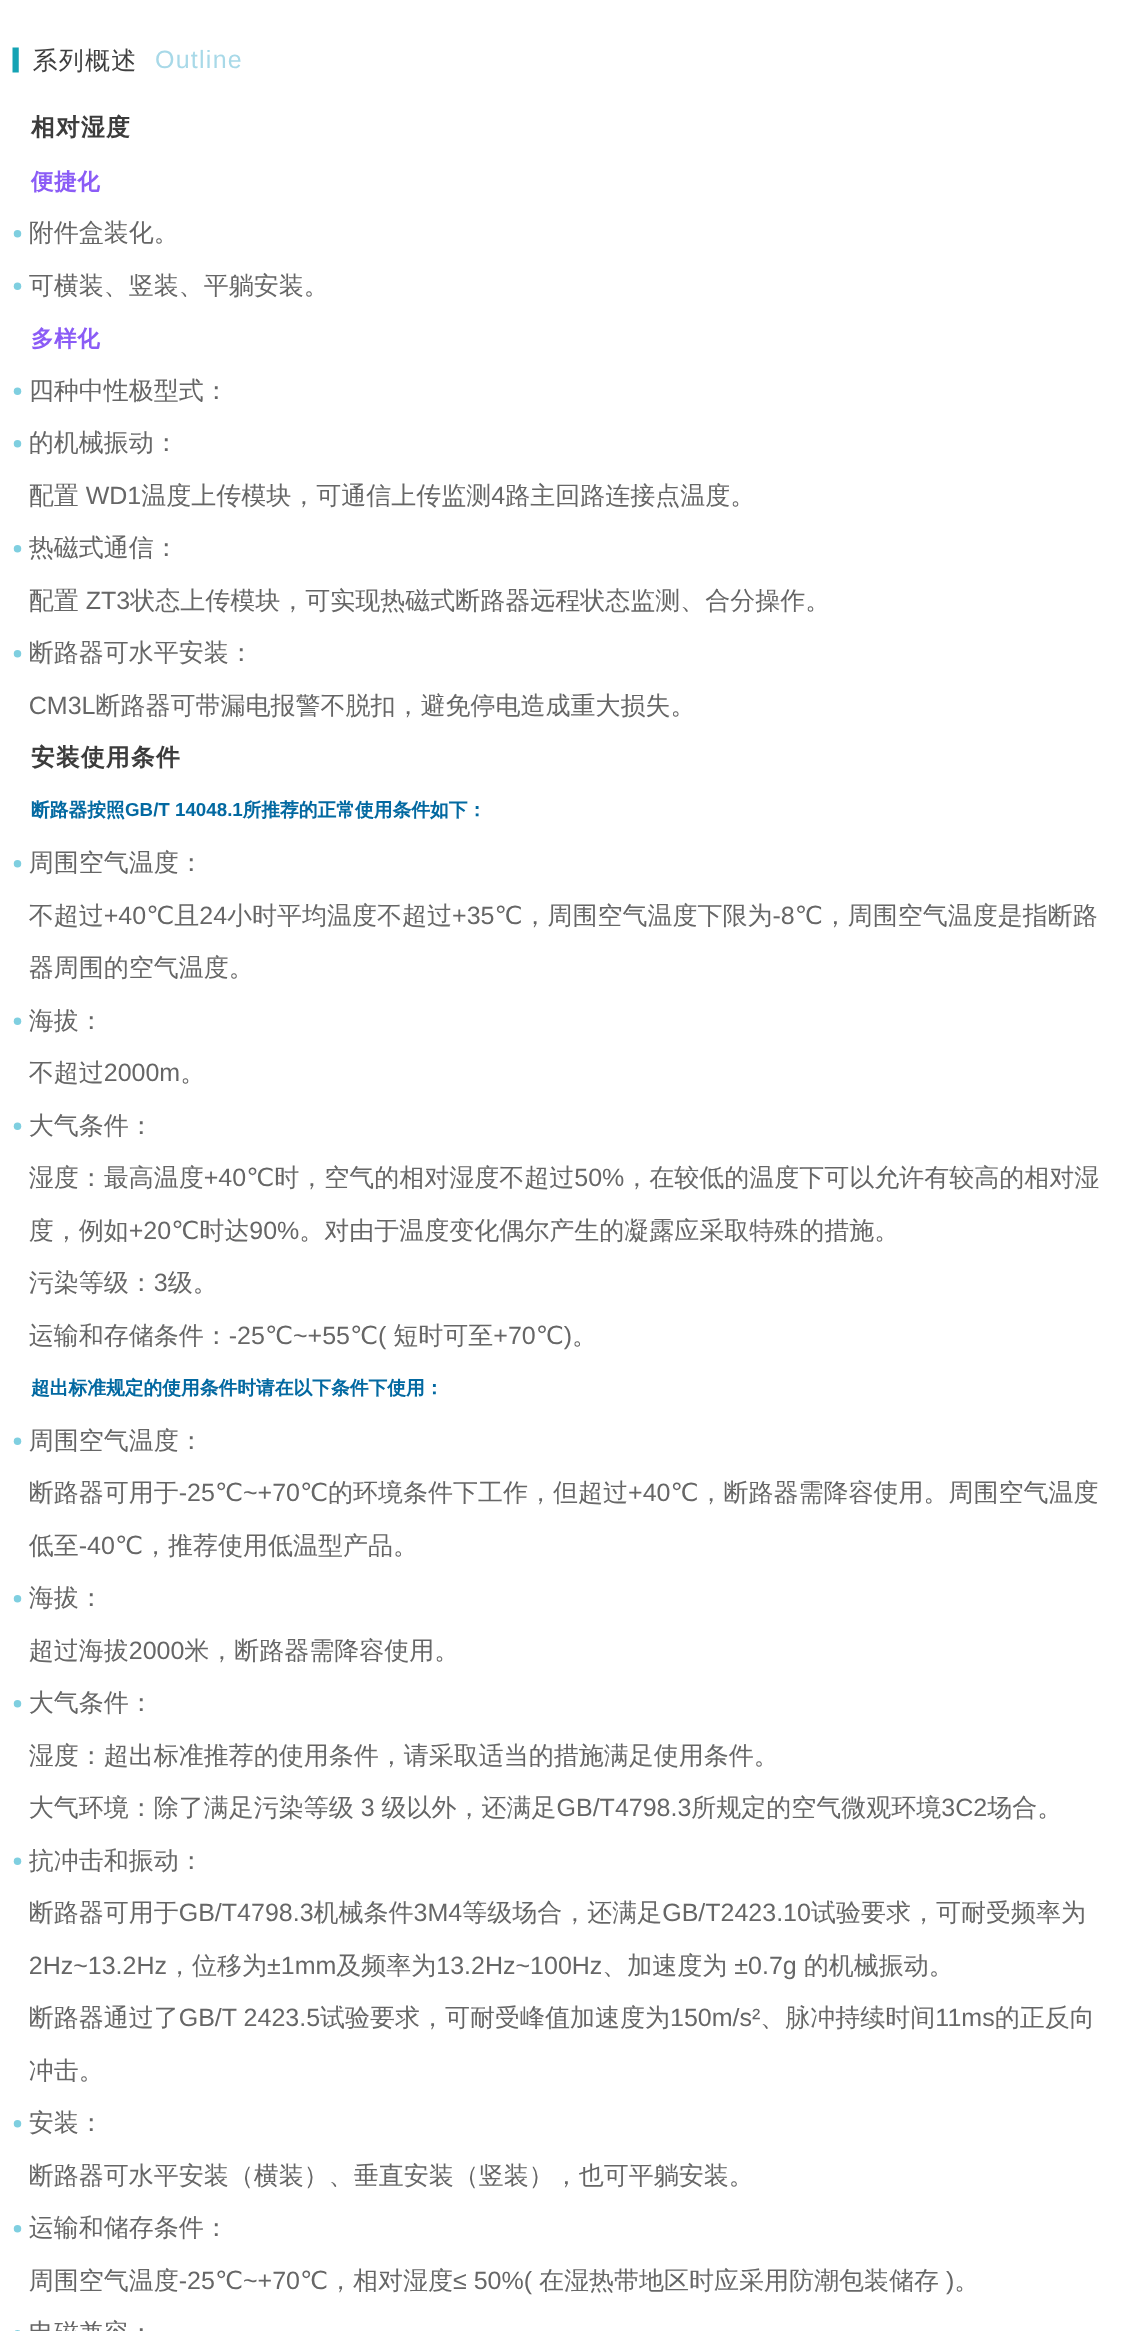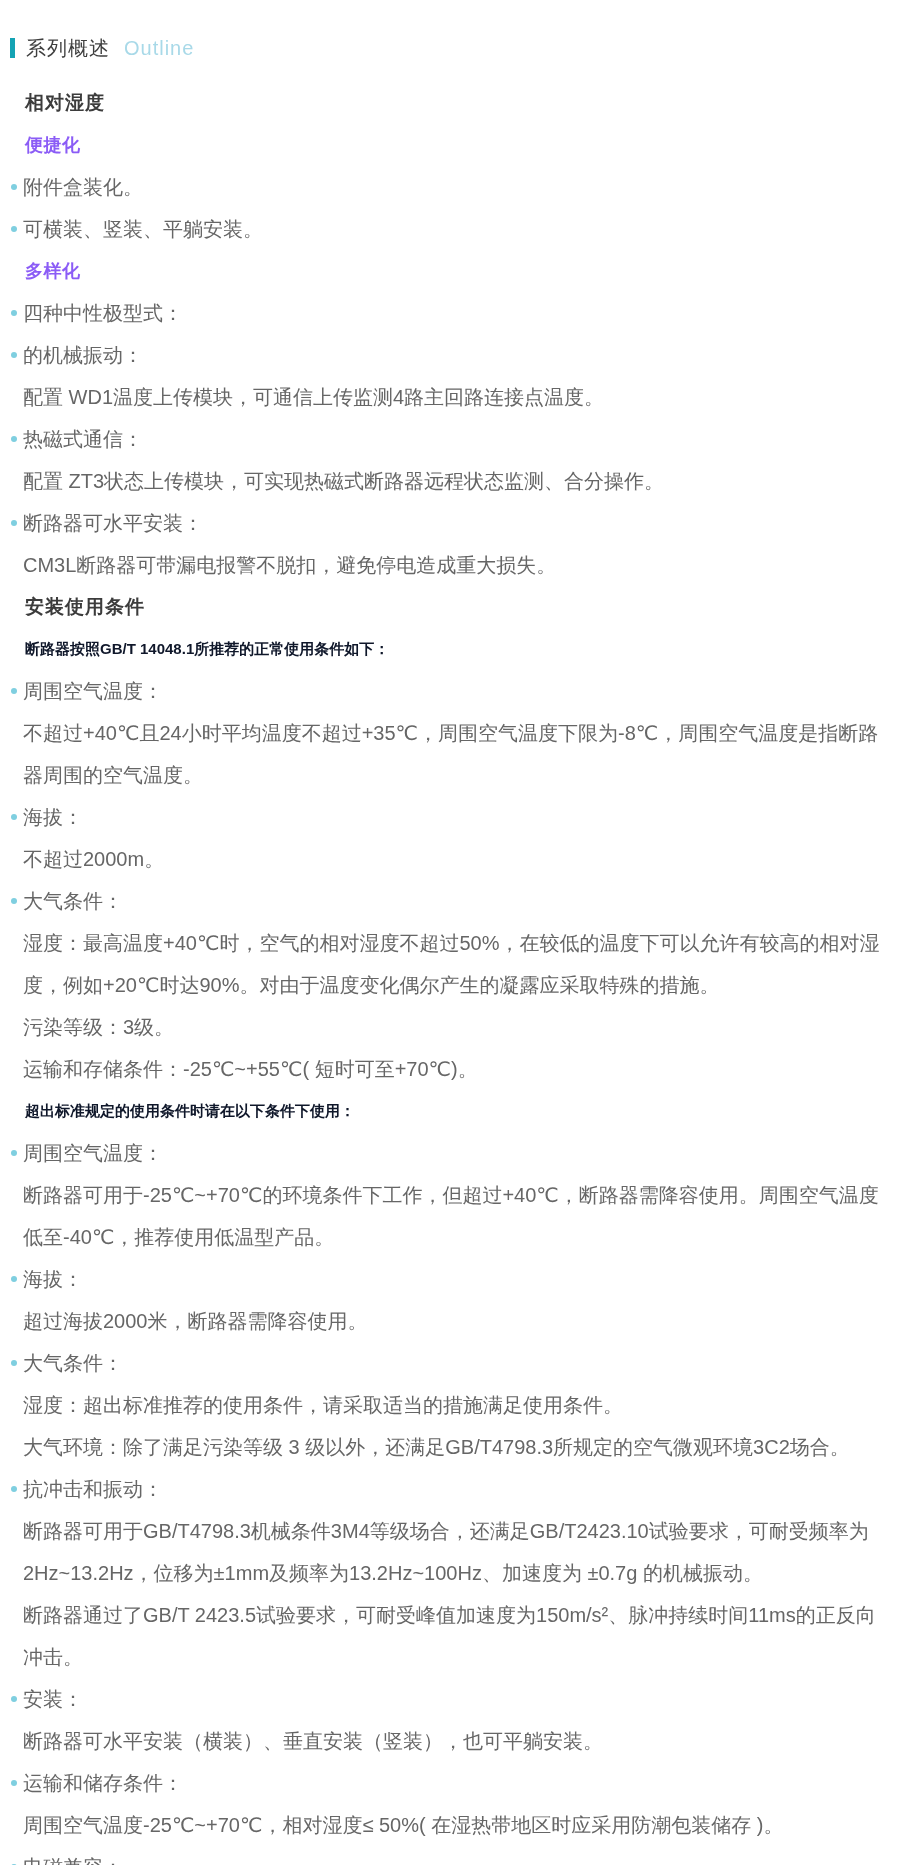--- a/index.html
+++ b/index.html
@@ -12,21 +12,21 @@
   .doc { padding:36px 20px 0 10px; box-sizing:border-box; width:900px; }
 
   .sec-header { display:flex; align-items:center; height:24px; margin-bottom:22px; }
   .sec-bar { width:5px; height:20px; background:var(--accent,#14a3b4); margin-right:11px; }
   .sec-title-zh { font-size:20px; color:#3f3f3f; letter-spacing:1px; }
   .sec-title-en { font-size:20px; color:var(--title-en,#a8d9e8); margin-left:14px; letter-spacing:1px; }
 
   .block { line-height:42px; margin:0; font-size:20px; color:#666666; }
   .h1 { font-size:19px; font-weight:bold; color:#3c3c3c; padding-left:15px; letter-spacing:1px; }
   .h2 { font-size:18px; font-weight:bold; color:#8b5cf6; padding-left:15px; letter-spacing:0.5px; }
-  .bold { font-size:15px; font-weight:bold; color:#0f172a; padding-left:15px; }
+  .bold { font-size:15px; font-weight:bold; color:#0369a1; padding-left:15px; }
   .para { padding-left:13px; }
   .bullet { position:relative; padding-left:13px; }
   .bullet .dot {
     position:absolute; left:1px; top:18px;
     width:6px; height:6px; border-radius:50%;
     background:var(--bullet,#7fcfe0);
   }
 </style>
 </head>
 <body>

